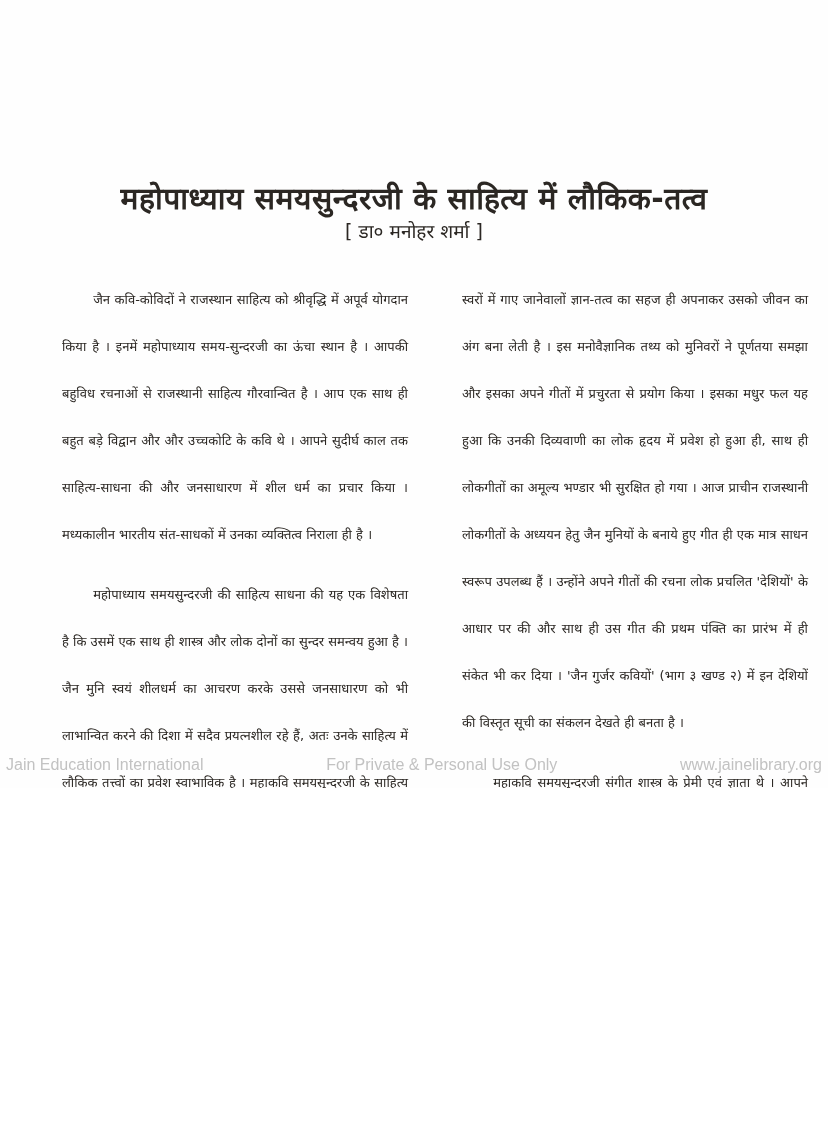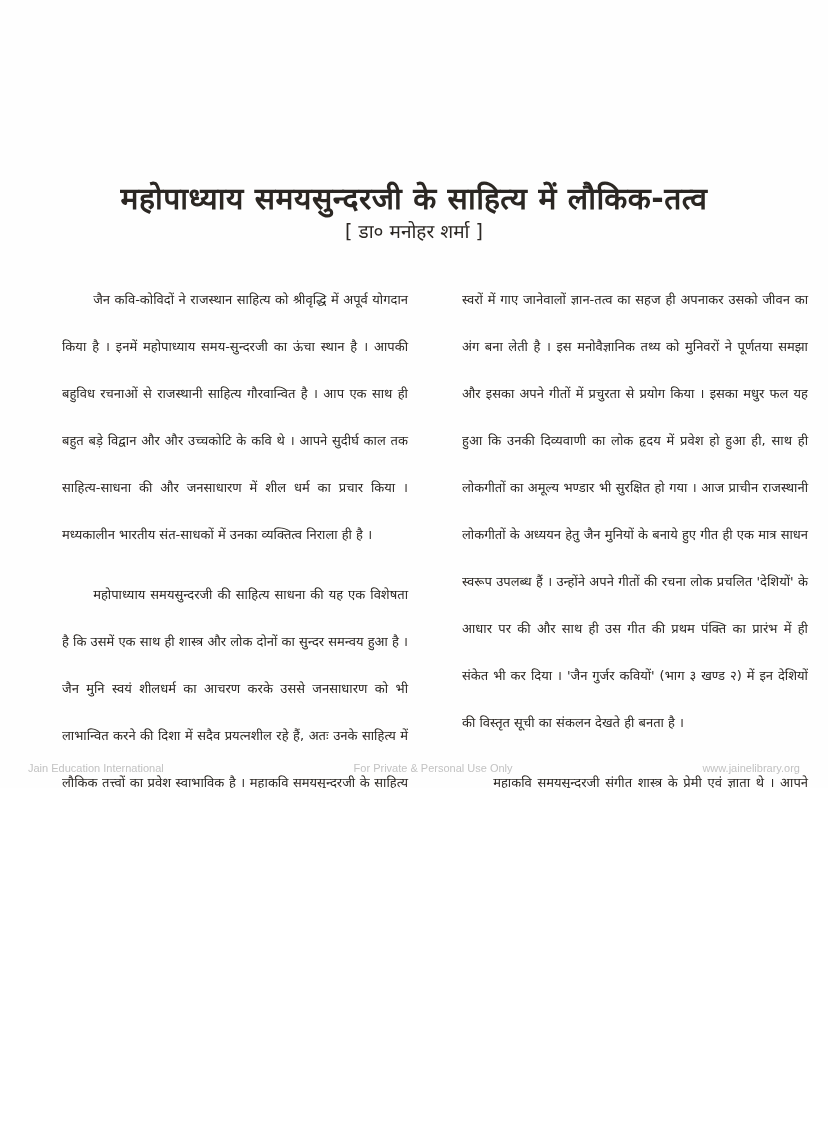--- a/index.html
+++ b/index.html
@@ -56,23 +56,23 @@
     text-indent: 0;
   }
   .footer {
     position: absolute;
     left: 0;
     right: 0;
     bottom: 14px;
     display: flex;
     justify-content: space-between;
     align-items: baseline;
-    padding: 0 28px;
+    padding: 0 6px;
     font-family: "Liberation Sans", sans-serif;
-    font-size: 11px;
+    font-size: 16px;
     color: var(--footer_text, #c2c2c2);
   }
 </style>
 </head>
 <body>
 
 <div class="page">
 
   <header class="head">
     <h1 class="title">महोपाध्याय समयसुन्दरजी के साहित्य में लौकिक-तत्व</h1>

